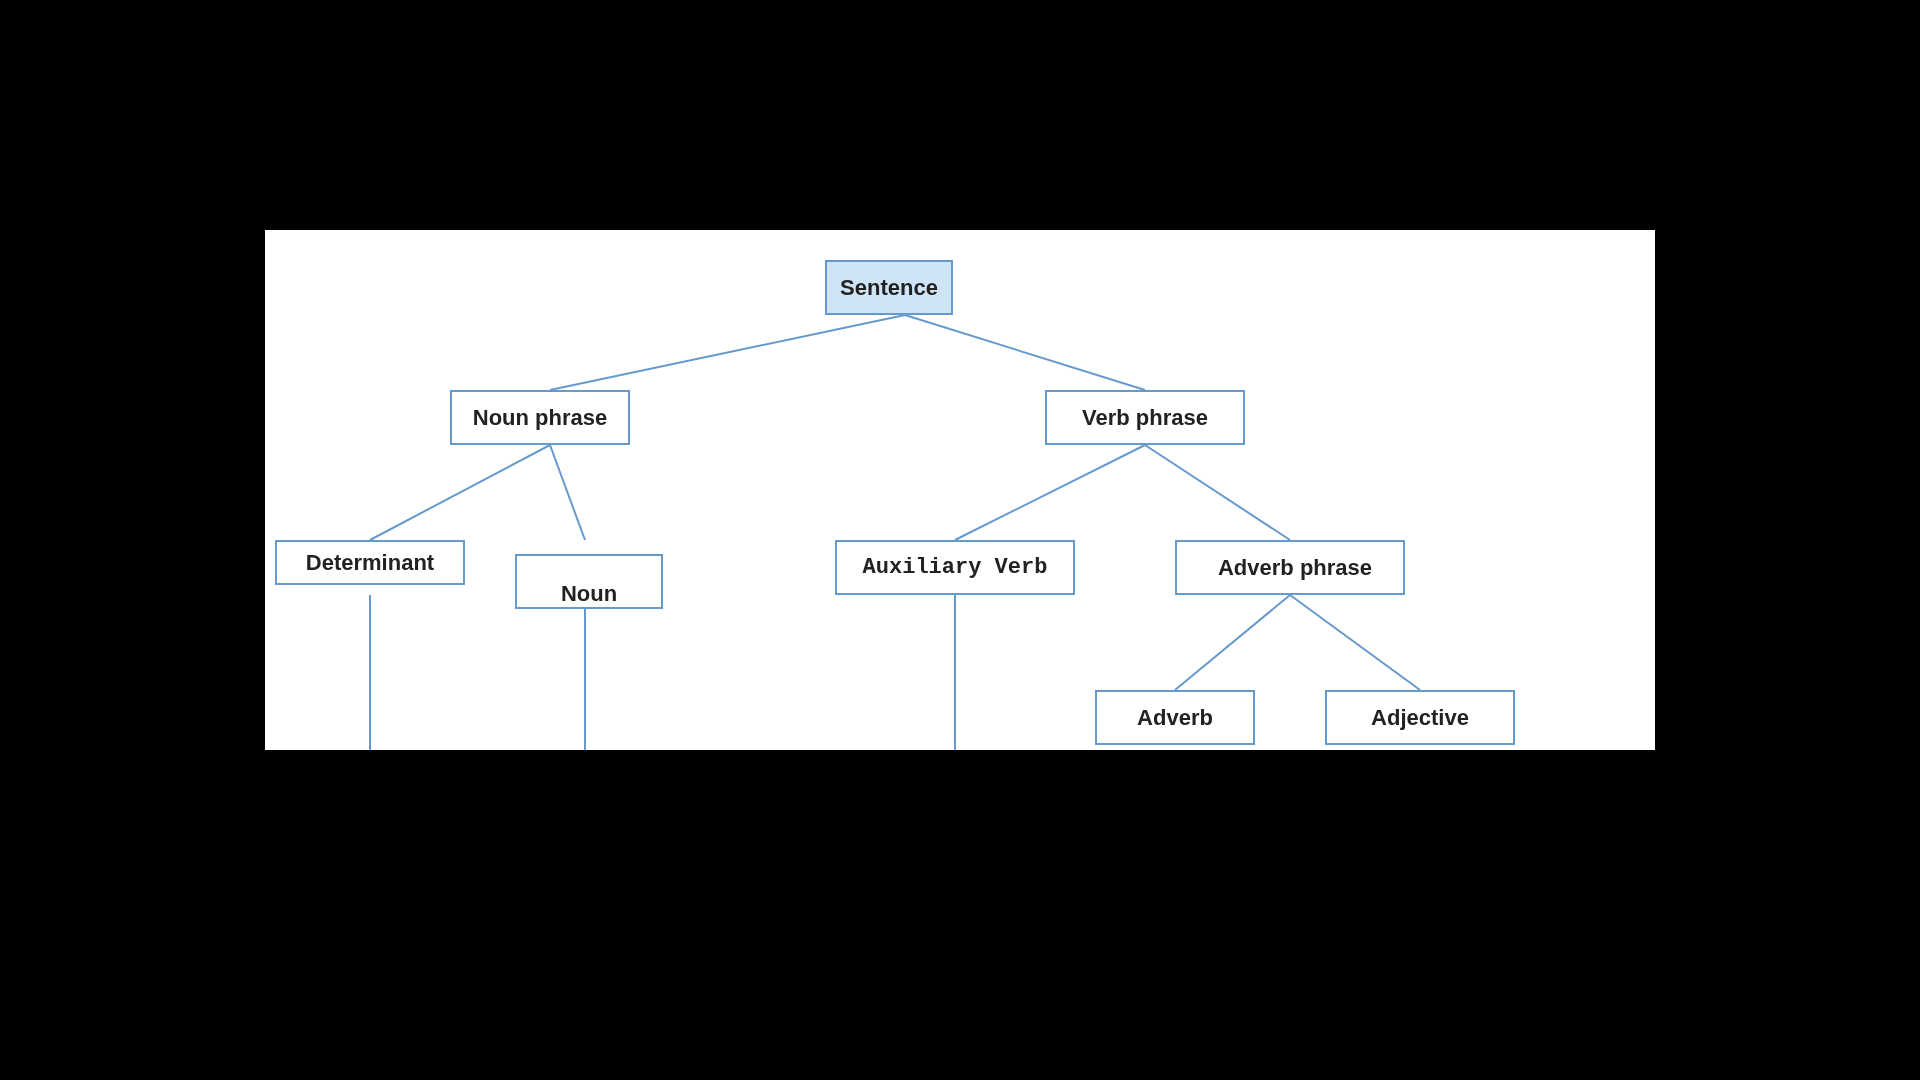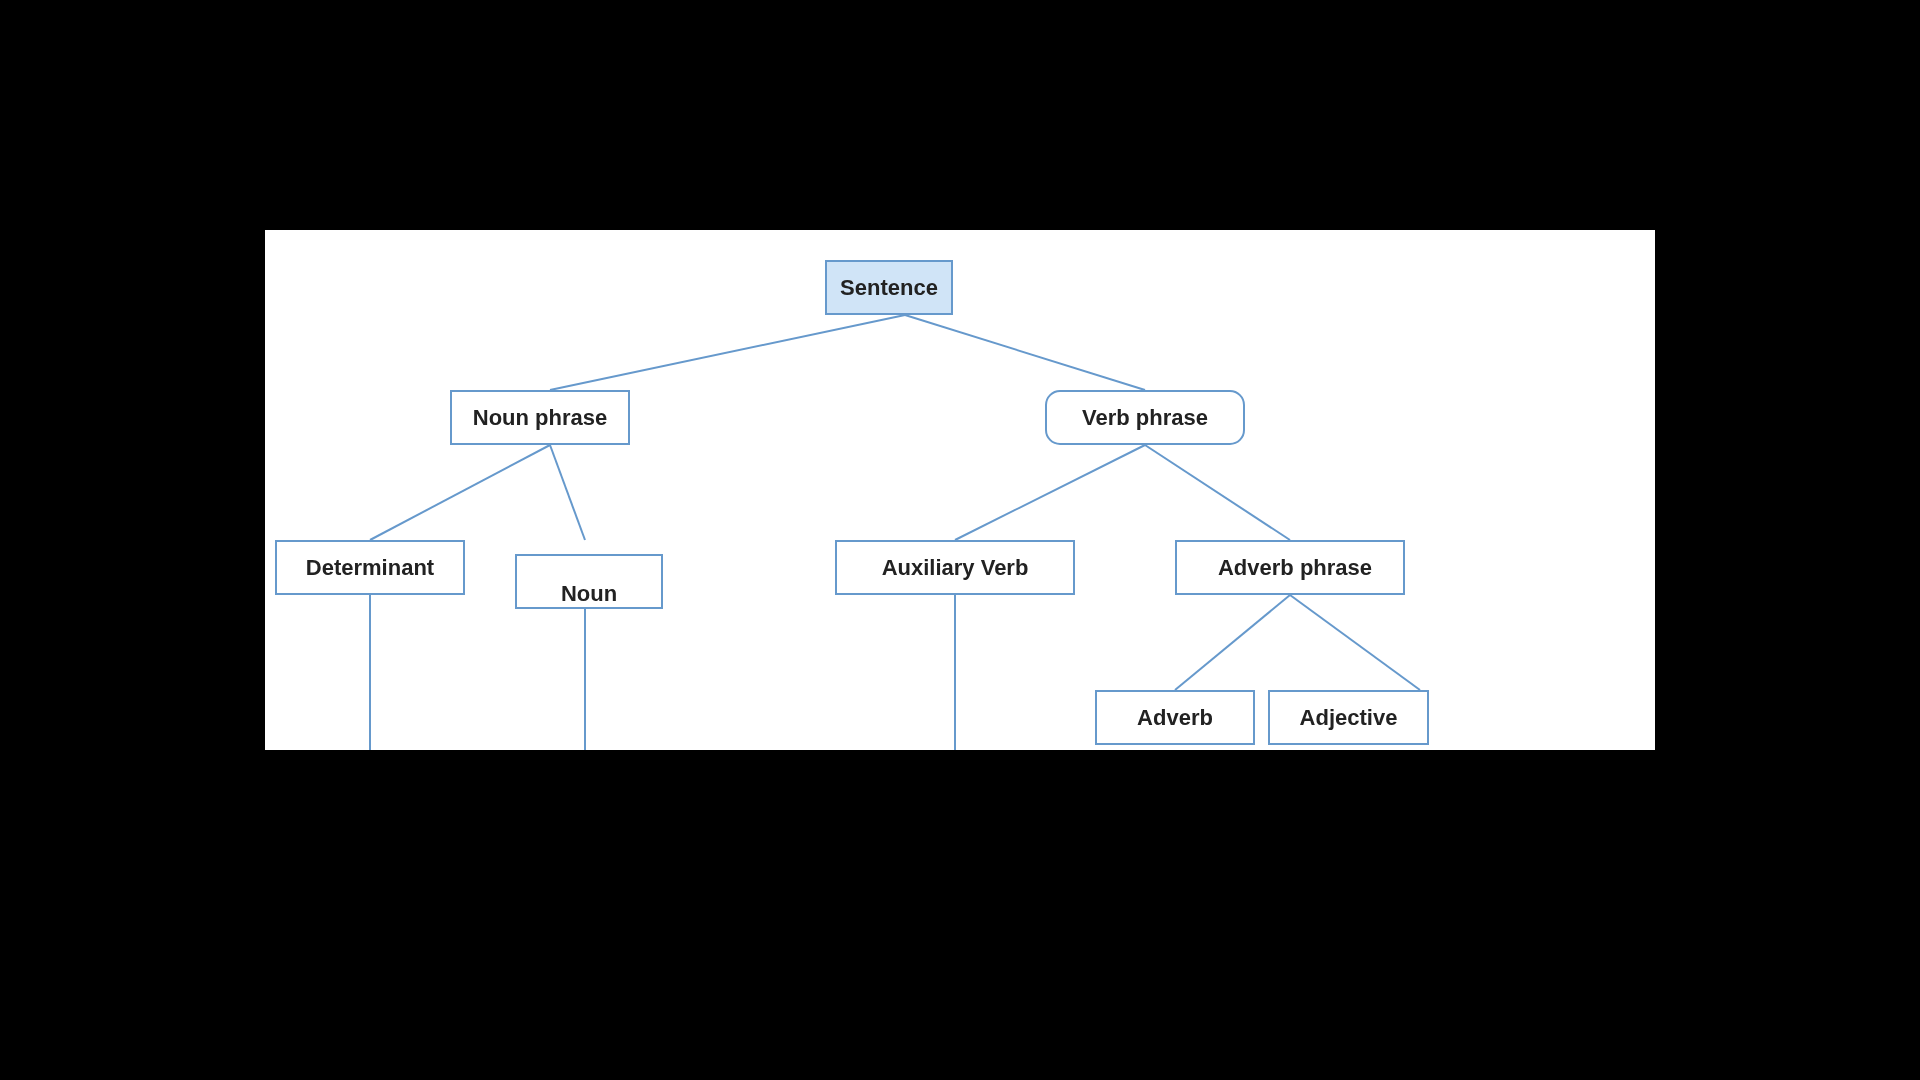--- a/index.html
+++ b/index.html
@@ -54,34 +54,34 @@
       <line x1="320" y1="365" x2="320" y2="520" stroke="#6699cc" stroke-width="2"></line>
       <line x1="690" y1="365" x2="690" y2="520" stroke="#6699cc" stroke-width="2"></line>
     </svg>
 
 <div class="node-box" style="left: 560px; top: 30px; width: 128px; height: 55px; background: rgb(208, 228, 247);">
       <span>Sentence</span>
     </div>
     <div class="node-box" style="left: 185px; top: 160px; width: 180px; height: 55px;">
       <span>Noun phrase</span>
     </div>
-    <div class="node-box" style="left: 780px; top: 160px; width: 200px; height: 55px; border-radius: 15px;">
+    <div class="node-box" style="left: 780px; top: 160px; width: 200px; height: 55px;">
       <span>Verb phrase</span>
     </div>
-    <div class="node-box" style="left: 10px; top: 310px; width: 190px; height: 55px;">
+    <div class="node-box" style="left: 10px; top: 310px; width: 190px; height: 45px;">
       <span>Determinant</span>
     </div>
     <div class="node-box" style="left: 250px; top: 324px; width: 148px; height: 55px; align-items: flex-end;">
       <span>Noun</span>
     </div>
-    <div class="node-box" style="left: 570px; top: 310px; width: 240px; height: 55px;">
+    <div class="node-box" style="left: 570px; top: 310px; width: 240px; height: 55px; font-family: Liberation Mono, monospace;">
       <span>Auxiliary Verb</span>
     </div>
     <div class="node-box" style="left: 910px; top: 310px; width: 230px; height: 55px; padding-left: 10px;">
       <span>Adverb phrase</span>
     </div>
     <div class="node-box" style="left: 830px; top: 460px; width: 160px; height: 55px;">
       <span>Adverb</span>
     </div>
-    <div class="node-box" style="left: 1003px; top: 460px; width: 161px; height: 55px;">
+    <div class="node-box" style="left: 1060px; top: 460px; width: 190px; height: 55px;">
       <span>Adjective</span>
     </div>
   </div>
 
 </body></html>

